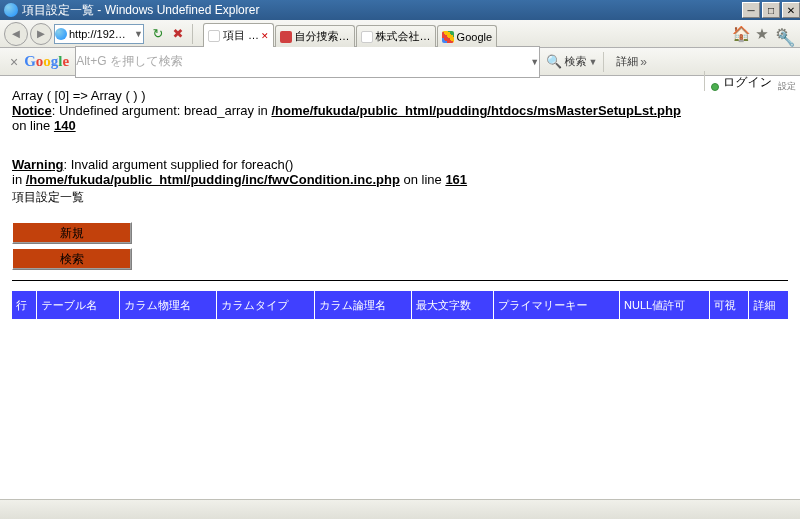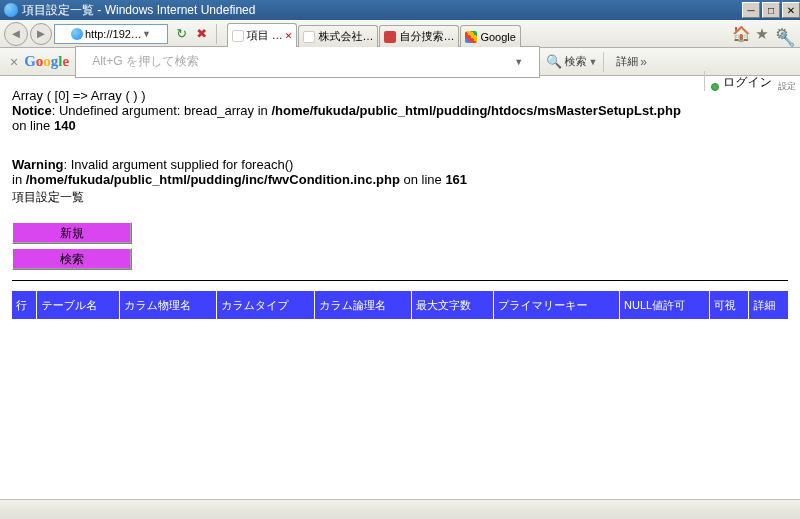--- a/index.html
+++ b/index.html
@@ -59,21 +59,21 @@
     margin-right: 2px;
     font-size: 13px;
   }
   .navbtn.big { width: 24px; height: 24px; border-radius: 12px; }
   .addrbox {
     flex: 0 0 90px;
     height: 20px;
     background: #fff;
     border: 1px solid #7a9ebd;
     display: flex; align-items: center;
-    padding: 0 16px;
+    padding: 0 0;
     font-size: 11px;
   }
   .addrbox .ie-icon {
     width: 12px; height: 12px; margin-right: 2px;
     background: radial-gradient(circle at 30% 30%, #87CEEB, #1E90FF);
     border-radius: 50%;
     display: inline-block;
   }
   .addrbox .dd { margin-left: auto; color: #666; font-size: 9px; }
   .icongroup { display: flex; align-items: center; margin-left: 4px; }
@@ -130,21 +130,21 @@
     font-size: 15px; font-weight: bold;
     margin-right: 6px;
   }
   .glogo .b { color: #4285F4; }
   .glogo .r { color: #EA4335; }
   .glogo .y { color: #FBBC05; }
   .glogo .g { color: #34A853; }
   .gsearch {
     flex: 1; height: 32px;
     background: #fff; border: 1px solid #aaa;
-    padding: 0 16px;
+    padding: 0 0;
     color: #aaa;
     display: flex; align-items: center;
     max-width: 465px;
   }
   .gsearch .dd { margin-left: auto; color: #666; font-size: 9px; }
   .gbtn {
     display: flex; align-items: center;
     margin-left: 6px; font-size: 11px;
     color: #333;
   }
@@ -157,27 +157,27 @@
   .gwrench { color: #777; font-size: 14px; margin-left: 6px; display: flex; flex-direction: column; align-items: center; line-height: 1;}
   .gwrench span { font-size: 9px; margin-top: 36px; }
   
   .content {
     padding: 12px;
     font-size: 13px;
     height: calc(519px - 20px - 28px - 28px - 20px);
     overflow: auto;
     border-radius: 10px;
   }
-  .content .err b { font-weight: bold; }
+  .content .err b { font-weight: bold; text-decoration: underline; }
   .content .warn { margin-top: 24px; }
   .pgtitle { font-size: 12px; margin-top: 2px; }
   .btncol { margin-top: 16px; }
   .opbtn {
     width: 120px; height: 22px;
-    background: #d946ef;
+    background: #c2410c;
     border: 1px solid #808080;
     border-top-color: #fff; border-left-color: #fff;
     box-shadow: inset -1px -1px 0 #a0a0a0;
     display: block; margin-bottom: 4px;
     font-size: 12px;
     text-align: center;
   }
   hr.thinline { border: none; border-top: 1px solid #000; margin: 10px 0; }
   .coltable { width: 100%; border-collapse: collapse; }
   .coltable th {
@@ -198,21 +198,21 @@
     height: 20px;
     background: linear-gradient(to bottom, #f0f0ea, #e0e0d8);
     border-top: 1px solid #c0c0b8;
   }
 </style>
 </head>
 <body>
 
 <div class="titlebar">
   <span class="ie-icon"></span>
-  <span>項目設定一覧 - Windows Internet Undefined</span>
+  <span>項目設定一覧 - Windows Undefined Explorer</span>
   <span class="spacer"></span>
   <div class="winbtns">
     <div class="winbtn">─</div>
     <div class="winbtn">□</div>
     <div class="winbtn">✕</div>
   </div>
 </div>
 
 <div class="navbar">
   <div class="navbtn big">◄</div>
@@ -228,26 +228,26 @@
   </div>
   <div class="sep"></div>
 
   <div class="tabs">
     <div class="tab active">
       <span class="favicon blank"></span>
       <span>項目 …</span>
       <span class="tx">✕</span>
     </div>
     <div class="tab">
+      <span class="favicon" style="background:#d04040"></span>
+      <span>自分捜索…</span>
+    </div>
+    <div class="tab">
       <span class="favicon blank"></span>
       <span>株式会社…</span>
-    </div>
-    <div class="tab">
-      <span class="favicon" style="background:#d04040"></span>
-      <span>自分捜索…</span>
     </div>
     <div class="tab">
       <span class="favicon g"></span>
       <span>Google</span>
     </div>
   </div>
 
   <div class="rtool">
     <div class="iconbtn">🏠</div>
     <div class="iconbtn">★</div>

